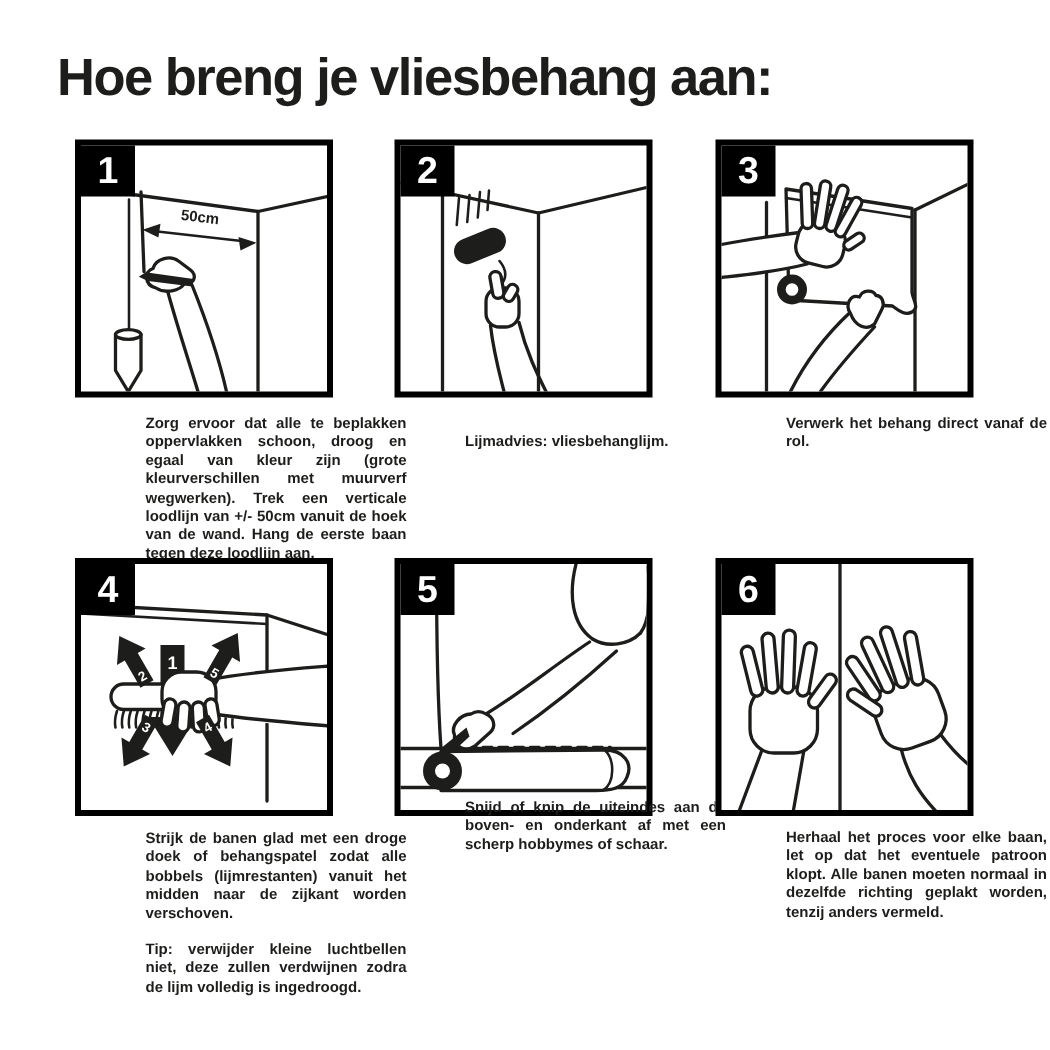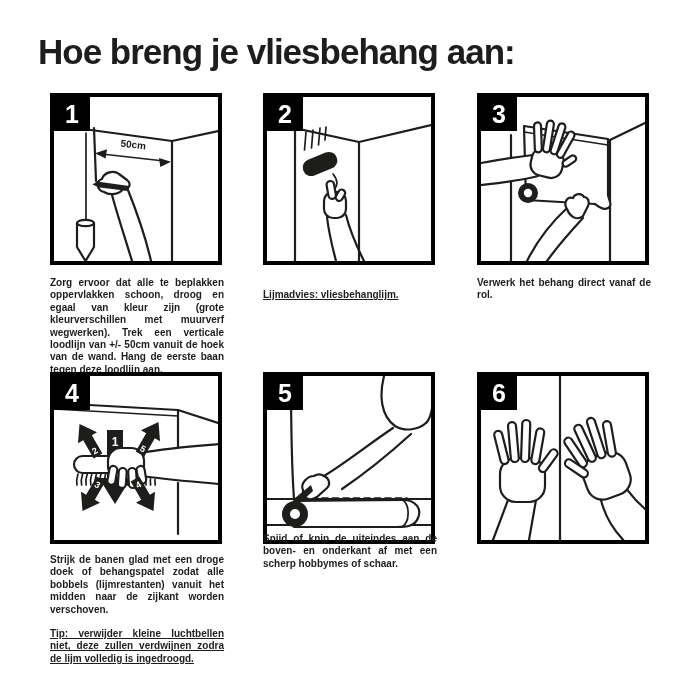--- a/index.html
+++ b/index.html
@@ -6,23 +6,23 @@
   body{width:700px;height:700px;background:#ffffff;position:relative;overflow:hidden;
        font-family:"Liberation Sans",sans-serif;color:#1d1d1b;}
   .title{position:absolute;left:38px;top:32px;font-size:35px;font-weight:bold;
          letter-spacing:-1px;color:#1d1d1b;white-space:nowrap;}
   .panel{position:absolute;width:172px;height:172px;border:4px solid #000;
          box-sizing:border-box;background:#fff;}
   .badge{position:absolute;left:0;top:0;width:36px;height:34px;background:#000;color:#fff;
          font-weight:bold;font-size:25px;display:flex;align-items:center;justify-content:center;}
   svg.art{position:absolute;left:0;top:0;width:164px;height:164px;display:block;}
   .caption{position:absolute;width:174px;font-size:10px;line-height:12.4px;font-weight:bold;
-           color:#1d1d1b;text-align:justify;}
+           color:#1d1d1b;text-align:justify;margin-left:47px;}
   .caption p{margin:0;}
-  .caption p.gap{margin-top:12px;text-decoration:underline;}
+  .caption p.gap{margin-top:12px;}
   
   #p1{left:50px;top:93px;} #p2{left:263px;top:93px;} #p3{left:477px;top:93px;}
   #p4{left:50px;top:372px;} #p5{left:263px;top:372px;} #p6{left:477px;top:372px;}
   #c1{left:50px;top:277px;} #c2{left:263px;top:277px;} #c3{left:477px;top:277px;}
   #c4{left:50px;top:554px;} #c5{left:263px;top:533px;} #c6{left:477px;top:553px;}
   
   .ln{fill:none;stroke:#1d1d1b;stroke-width:2.2;stroke-linecap:round;stroke-linejoin:round;}
   .thin{stroke-width:1.7;}
   .wh{fill:#ffffff;stroke:#1d1d1b;stroke-width:2.2;stroke-linecap:round;stroke-linejoin:round;}
   .whns{fill:#ffffff;stroke:none;}
@@ -264,13 +264,14 @@
           <rect class="wh" x="-4" y="-34" width="8" height="36" rx="4"></rect>
         </g>
       <g transform="translate(-21,-4) rotate(-36)">
           <rect class="wh" x="-4" y="-22" width="8" height="26" rx="4"></rect>
         </g>
     </g>
   </svg>
   <div class="badge">6</div>
 </div>
 <div class="caption" id="c6">
+  <p>Herhaal het proces voor elke baan, let op dat het eventuele patroon klopt. Alle banen moeten normaal in dezelfde richting geplakt worden, tenzij anders vermeld.</p>
 </div>
 
 </body></html>

